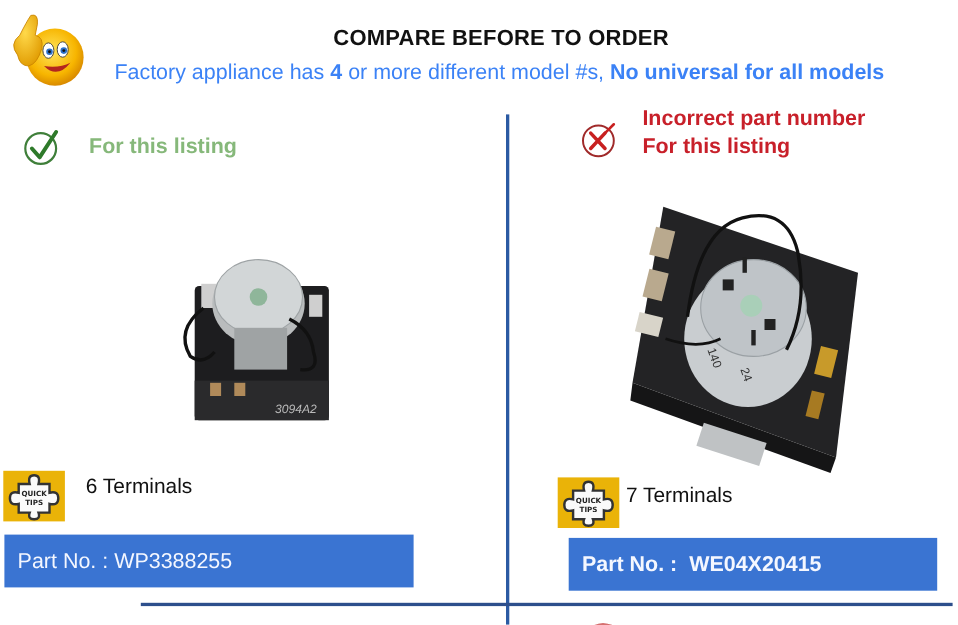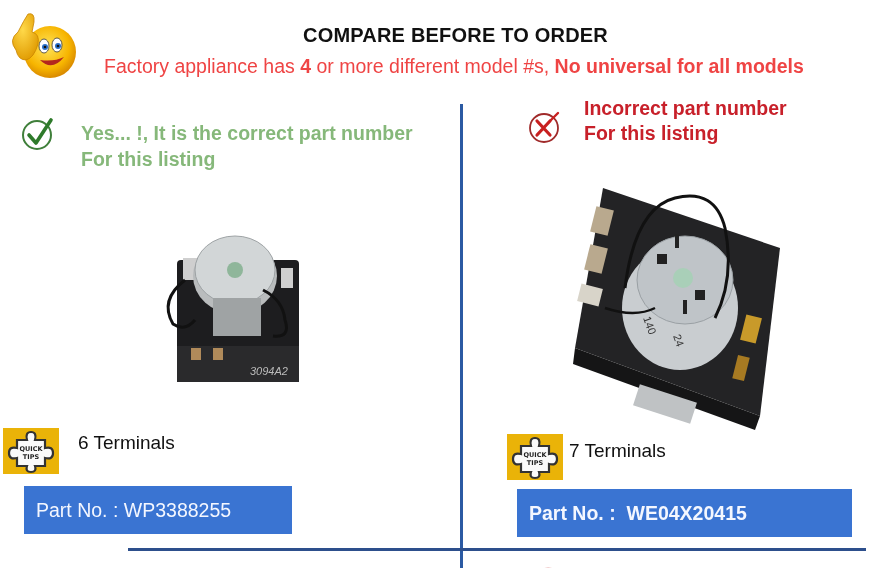--- a/index.html
+++ b/index.html
@@ -7,21 +7,21 @@
     width:871px; height:568px; overflow:hidden; position:relative;
     background:#ffffff; font-family:"Liberation Sans", sans-serif; color:#111;
   }
   .abs { position:absolute; }
   .emoji { left:4px; top:10px; width:74px; height:70px; }
   .title {
     left:0; width:871px; top:24px; text-align:center;
     font-size:20px; font-weight:bold; letter-spacing:0.2px; color:#111;
     padding-left:40px; box-sizing:border-box;
   }
-  .subtitle { left:104px; top:55px; font-size:19.5px; color:#ef4444; white-space:nowrap; }
+  .subtitle { left:104px; top:55px; font-size:19.5px; color:#3b82f6; white-space:nowrap; }
   .subtitle b { font-weight:bold; }
 
   .vdivider { left:460px; top:104px; width:3px; height:464px; background:#2b5aa3; }
   .hdivider { left:128px; top:548px; width:738px; height:3px; background:#2d4f8c; }
 
   .status-icon { width:36px; height:36px; }
   .ok-icon { left:20px; top:116px; }
   .bad-icon { left:526px; top:108px; }
   .ok-text {
     left:81px; top:120px; font-size:19.5px; font-weight:bold; color:#86b87a; line-height:26px;
@@ -38,21 +38,21 @@
   .tips-left { left:3px; top:428px; }
   .tips-right { left:507px; top:434px; }
   .term-text { font-size:19px; color:#111; }
   .term-left { left:78px; top:432px; }
   .term-right { left:569px; top:440px; }
 
   .partbar {
     background:#3a74d2; color:#f4f7ff; font-size:19.5px; height:48px; line-height:48px;
     padding-left:12px; box-sizing:border-box; white-space:pre;
   }
-  .bar-left { left:24px; top:486px; width:268px; }
+  .bar-left { left:4px; top:486px; width:372px; }
   .bar-right { left:517px; top:489px; width:335px;font-weight:bold; }
 </style>
 </head>
 <body>
 
 <div class="abs emoji">
   <svg width="74" height="70" viewBox="0 0 74 70">
     <defs>
       <radialGradient id="face" cx="45%" cy="40%" r="60%">
         <stop offset="0" stop-color="#ffe45a"></stop>
@@ -82,21 +82,20 @@
 <div class="abs vdivider"></div>
 <div class="abs hdivider"></div>
 
 <div class="abs status-icon ok-icon">
   <svg width="36" height="36" viewBox="0 0 36 36">
     <circle cx="17" cy="19" r="14" fill="none" stroke="#3f7f3a" stroke-width="2"></circle>
     <path d="M9 19 L16 27 L31 4" fill="none" stroke="#2e7a2a" stroke-width="3.6" stroke-linecap="round" stroke-linejoin="round"></path>
   </svg>
 </div>
 <div class="abs ok-text">
-  <div>Yes... !, It is the correct part number</div>
   <div>For this listing</div>
 </div>
 
 <div class="abs product prod-left">
   <svg width="160" height="168" viewBox="0 0 160 168">
     <rect x="22" y="40" width="122" height="122" rx="4" fill="#1d1d1f"></rect>
     <rect x="22" y="126" width="122" height="36" fill="#2a2a2c"></rect>
     <text x="95" y="155" font-size="11" fill="#bbb" font-family="Liberation Sans, sans-serif" font-style="italic">3094A2</text>
     <rect x="28" y="38" width="14" height="22" fill="#cfcfcf"></rect>
     <rect x="126" y="48" width="12" height="20" fill="#cfcfcf"></rect>

